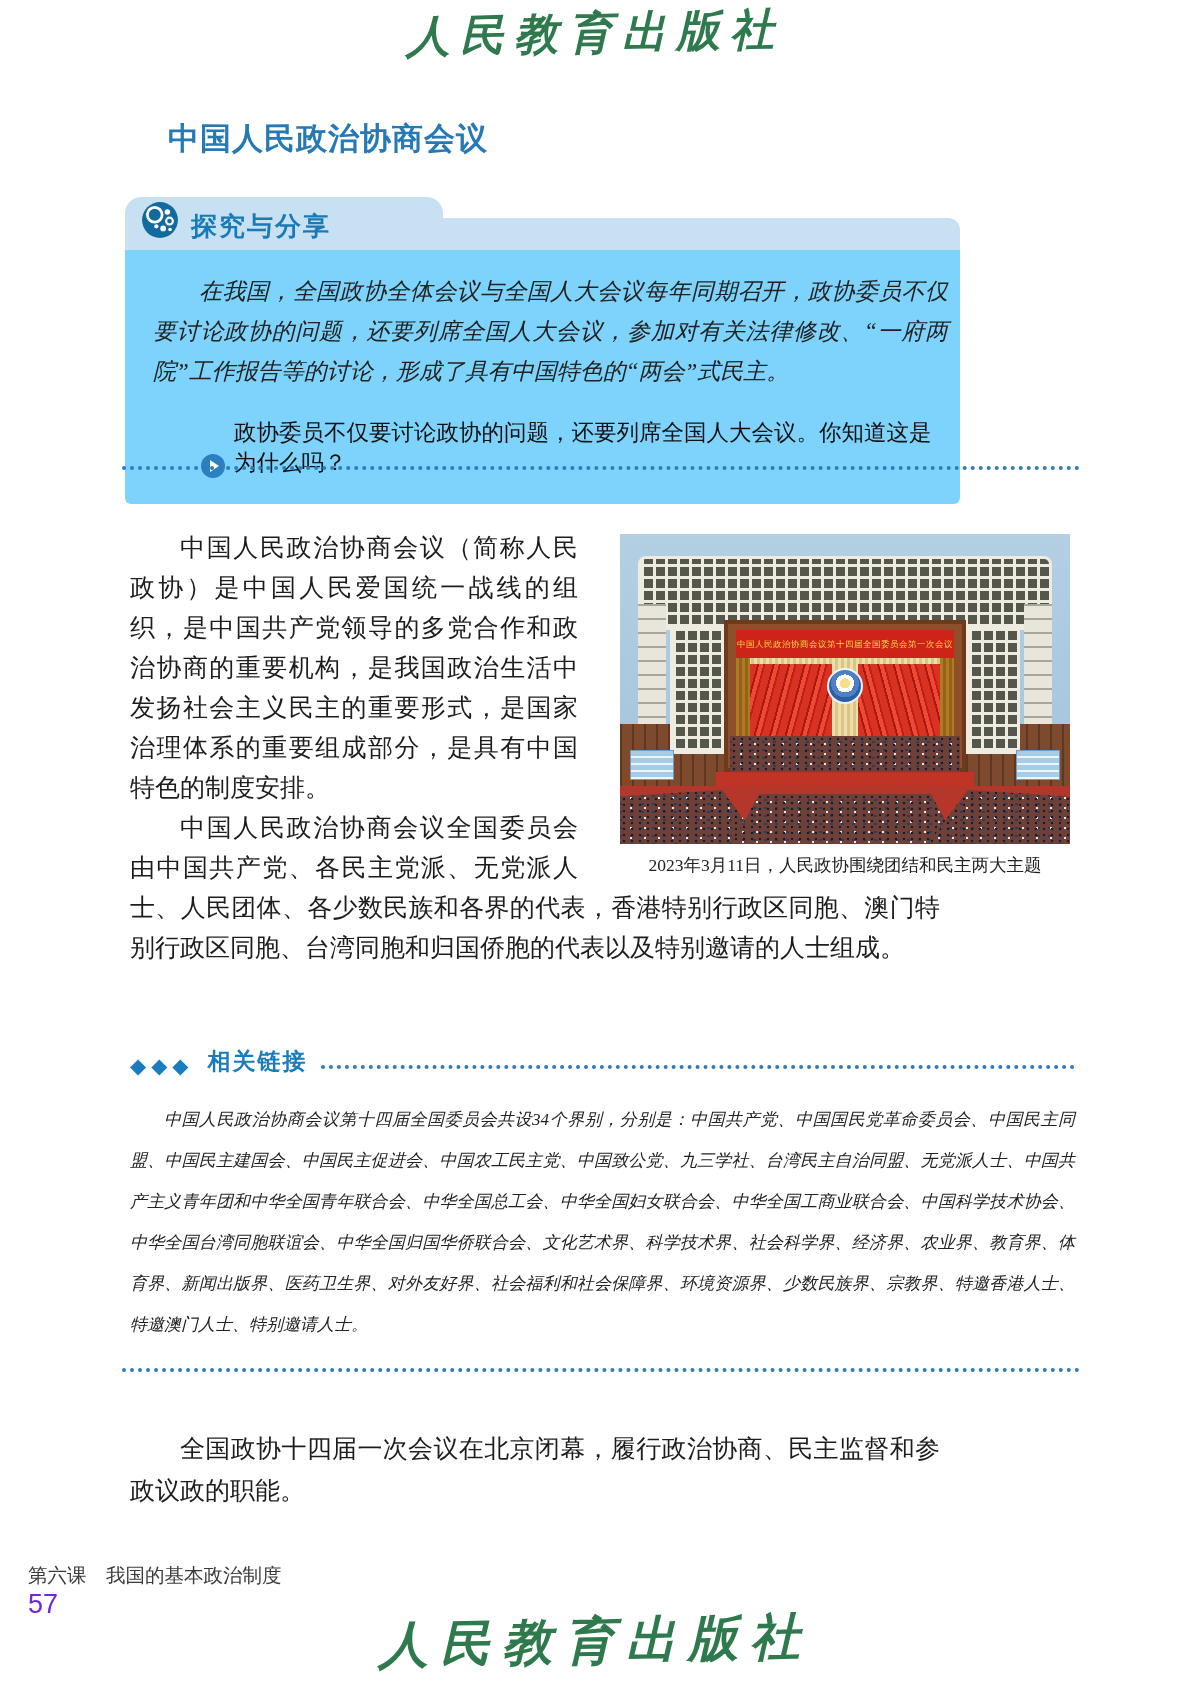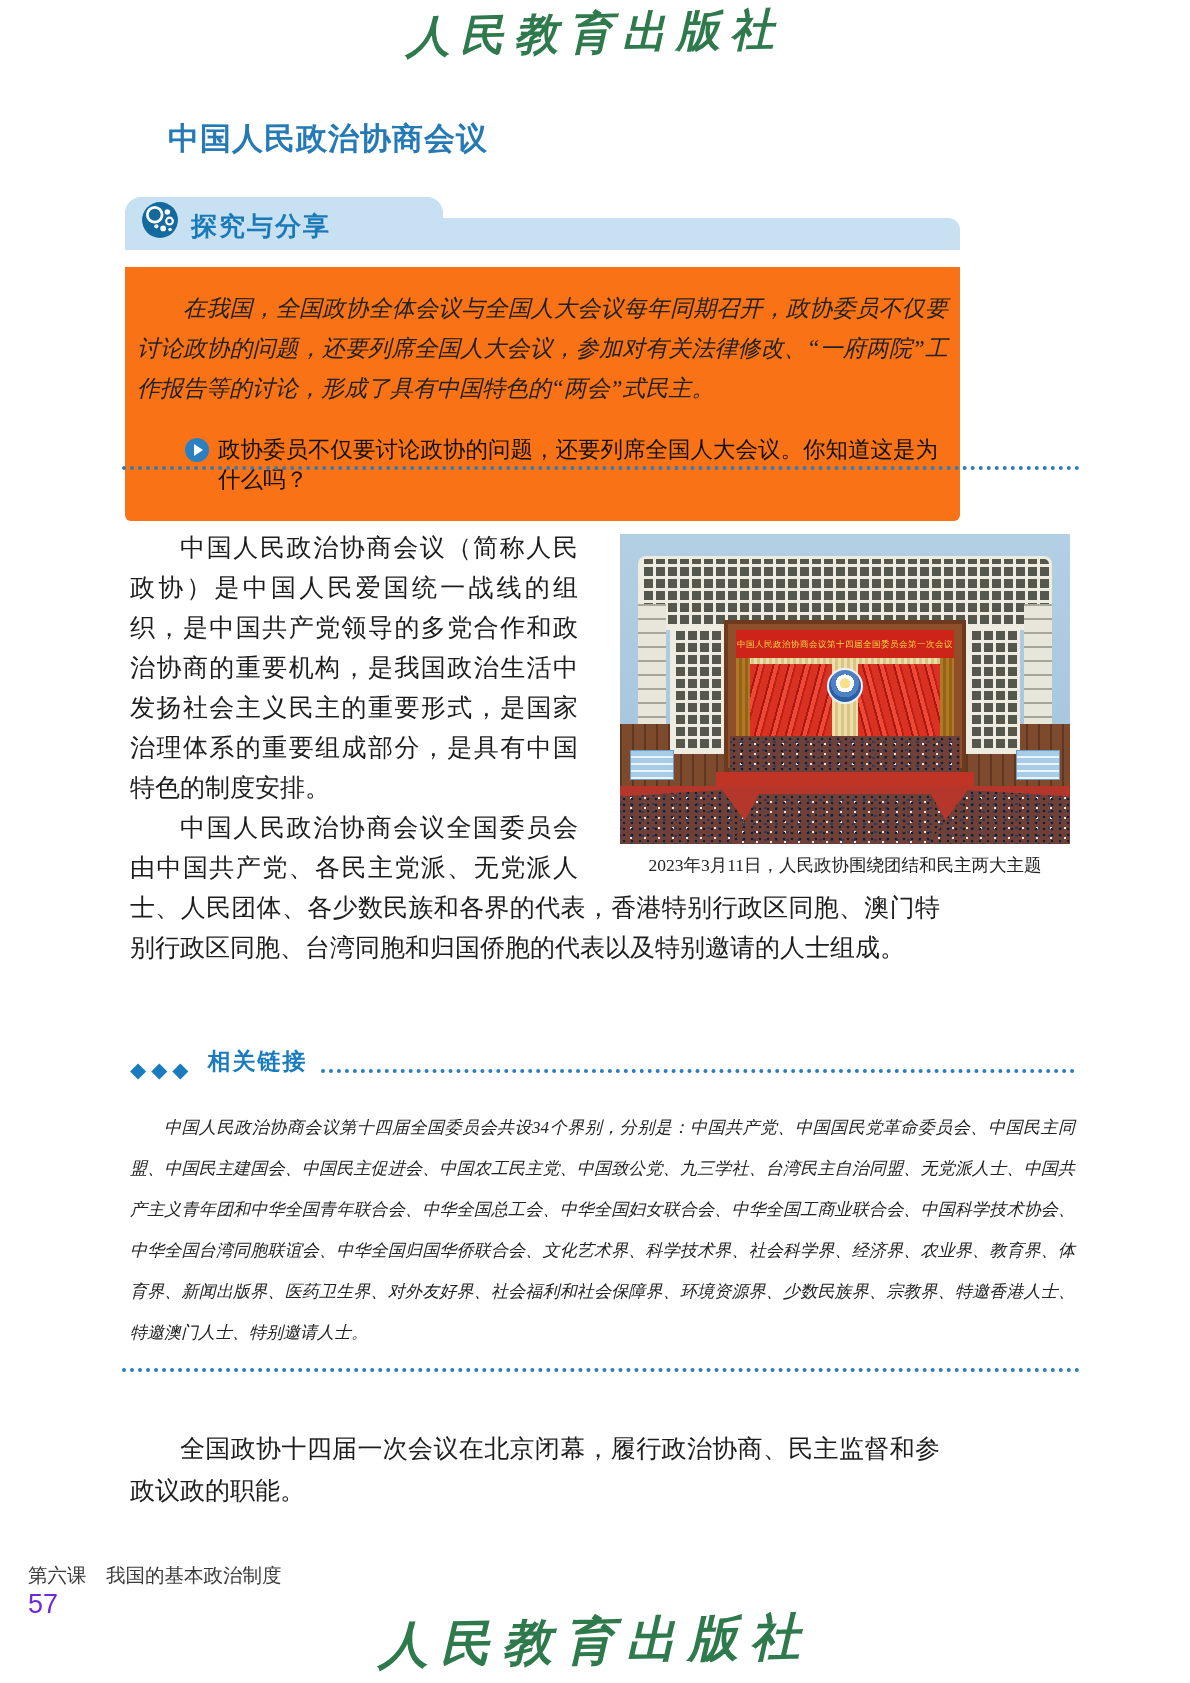--- a/index.html
+++ b/index.html
@@ -21,24 +21,24 @@
   
   .explore-box{position:absolute;left:125px;top:197px;width:835px;}
   .box-head{position:relative;height:53px;}
   .box-tab{position:absolute;left:0;top:0;width:318px;height:53px;background:#c7e1f3;
     border-radius:16px 16px 0 0;}
   .box-band{position:absolute;left:0;top:21px;right:0;height:32px;background:#c7e1f3;
     border-radius:0 12px 0 0;}
   .box-icon{position:absolute;left:16px;top:4px;width:38px;height:38px;}
   .box-title{position:absolute;left:66px;top:12px;font-family:"Liberation Sans",sans-serif;
     font-weight:bold;font-size:26px;color:#1a7ab8;letter-spacing:2px;}
-  .box-body{background:#f97316;border-radius:0 0 6px 6px;padding:14px 12px 26px 12px;margin-top:17px;}
+  .box-body{background:#7dd3fc;border-radius:0 0 6px 6px;padding:14px 12px 26px 28px;}
   .box-para{margin:8px 0 0 0;font-size:23px;line-height:40px;text-indent:2em;
     text-align:justify;font-style:italic;color:#222222;}
-  .box-question{margin-top:26px;padding-left:48px;display:flex;align-items:flex-start;
+  .box-question{margin-top:26px;padding-left:48px;display:flex;align-items:flex-end;
     font-family:"Liberation Sans",sans-serif;font-size:22.5px;line-height:30px;color:#101010;}
   .q-bullet{flex:none;width:24px;height:24px;border-radius:50%;background:#2b80c2;
     margin:3px 9px 0 0;position:relative;}
   .q-bullet::after{content:"";position:absolute;left:9px;top:6px;width:0;height:0;
     border-left:9px solid #ffffff;border-top:6px solid transparent;border-bottom:6px solid transparent;}
 
   
   .dotline{position:absolute;left:122px;width:958px;height:0;border-top:4px dotted #2e7cb8;}
   .sep1{top:466px;}
   .sep2{top:1368px;}
@@ -103,21 +103,21 @@
   .ph-crowd-l{left:0;top:256px;width:142px;height:54px;clip-path:polygon(0 12%,72% 0,100% 100%,0 100%);}
   .ph-crowd-c{left:112px;top:260px;width:226px;height:50px;clip-path:polygon(12% 0,88% 0,100% 100%,0 100%);}
   .ph-crowd-r{left:308px;top:256px;width:142px;height:54px;clip-path:polygon(28% 0,100% 12%,100% 100%,0 100%);}
 
   
   .related{position:absolute;left:130px;top:1046px;width:945px;}
   .rel-head{display:flex;align-items:center;}
   .diamonds{color:#1a7cbe;font-size:21px;letter-spacing:5px;
     font-family:"DejaVu Sans",sans-serif;flex:none;}
   .rel-title{font-family:"Liberation Sans",sans-serif;font-weight:bold;font-size:23px;
-    color:#1a7cbe;margin:0 14px 16px 14px;letter-spacing:2px;flex:none;}
+    color:#1a7cbe;margin:0 14px 8px 14px;letter-spacing:2px;flex:none;}
   .rel-leader{flex:1;border-top:4px dotted #2e7cb8;margin-top:3px;}
   .rel-para{margin:14px 0 0 0;font-size:17px;line-height:41px;text-align:justify;
     text-indent:2em;font-style:italic;color:#222222;}
 
   
   .closing{position:absolute;left:130px;top:1428px;width:810px;
     font-size:25px;line-height:42px;text-align:justify;}
   .closing p{margin:0;text-indent:2em;}
 
   

